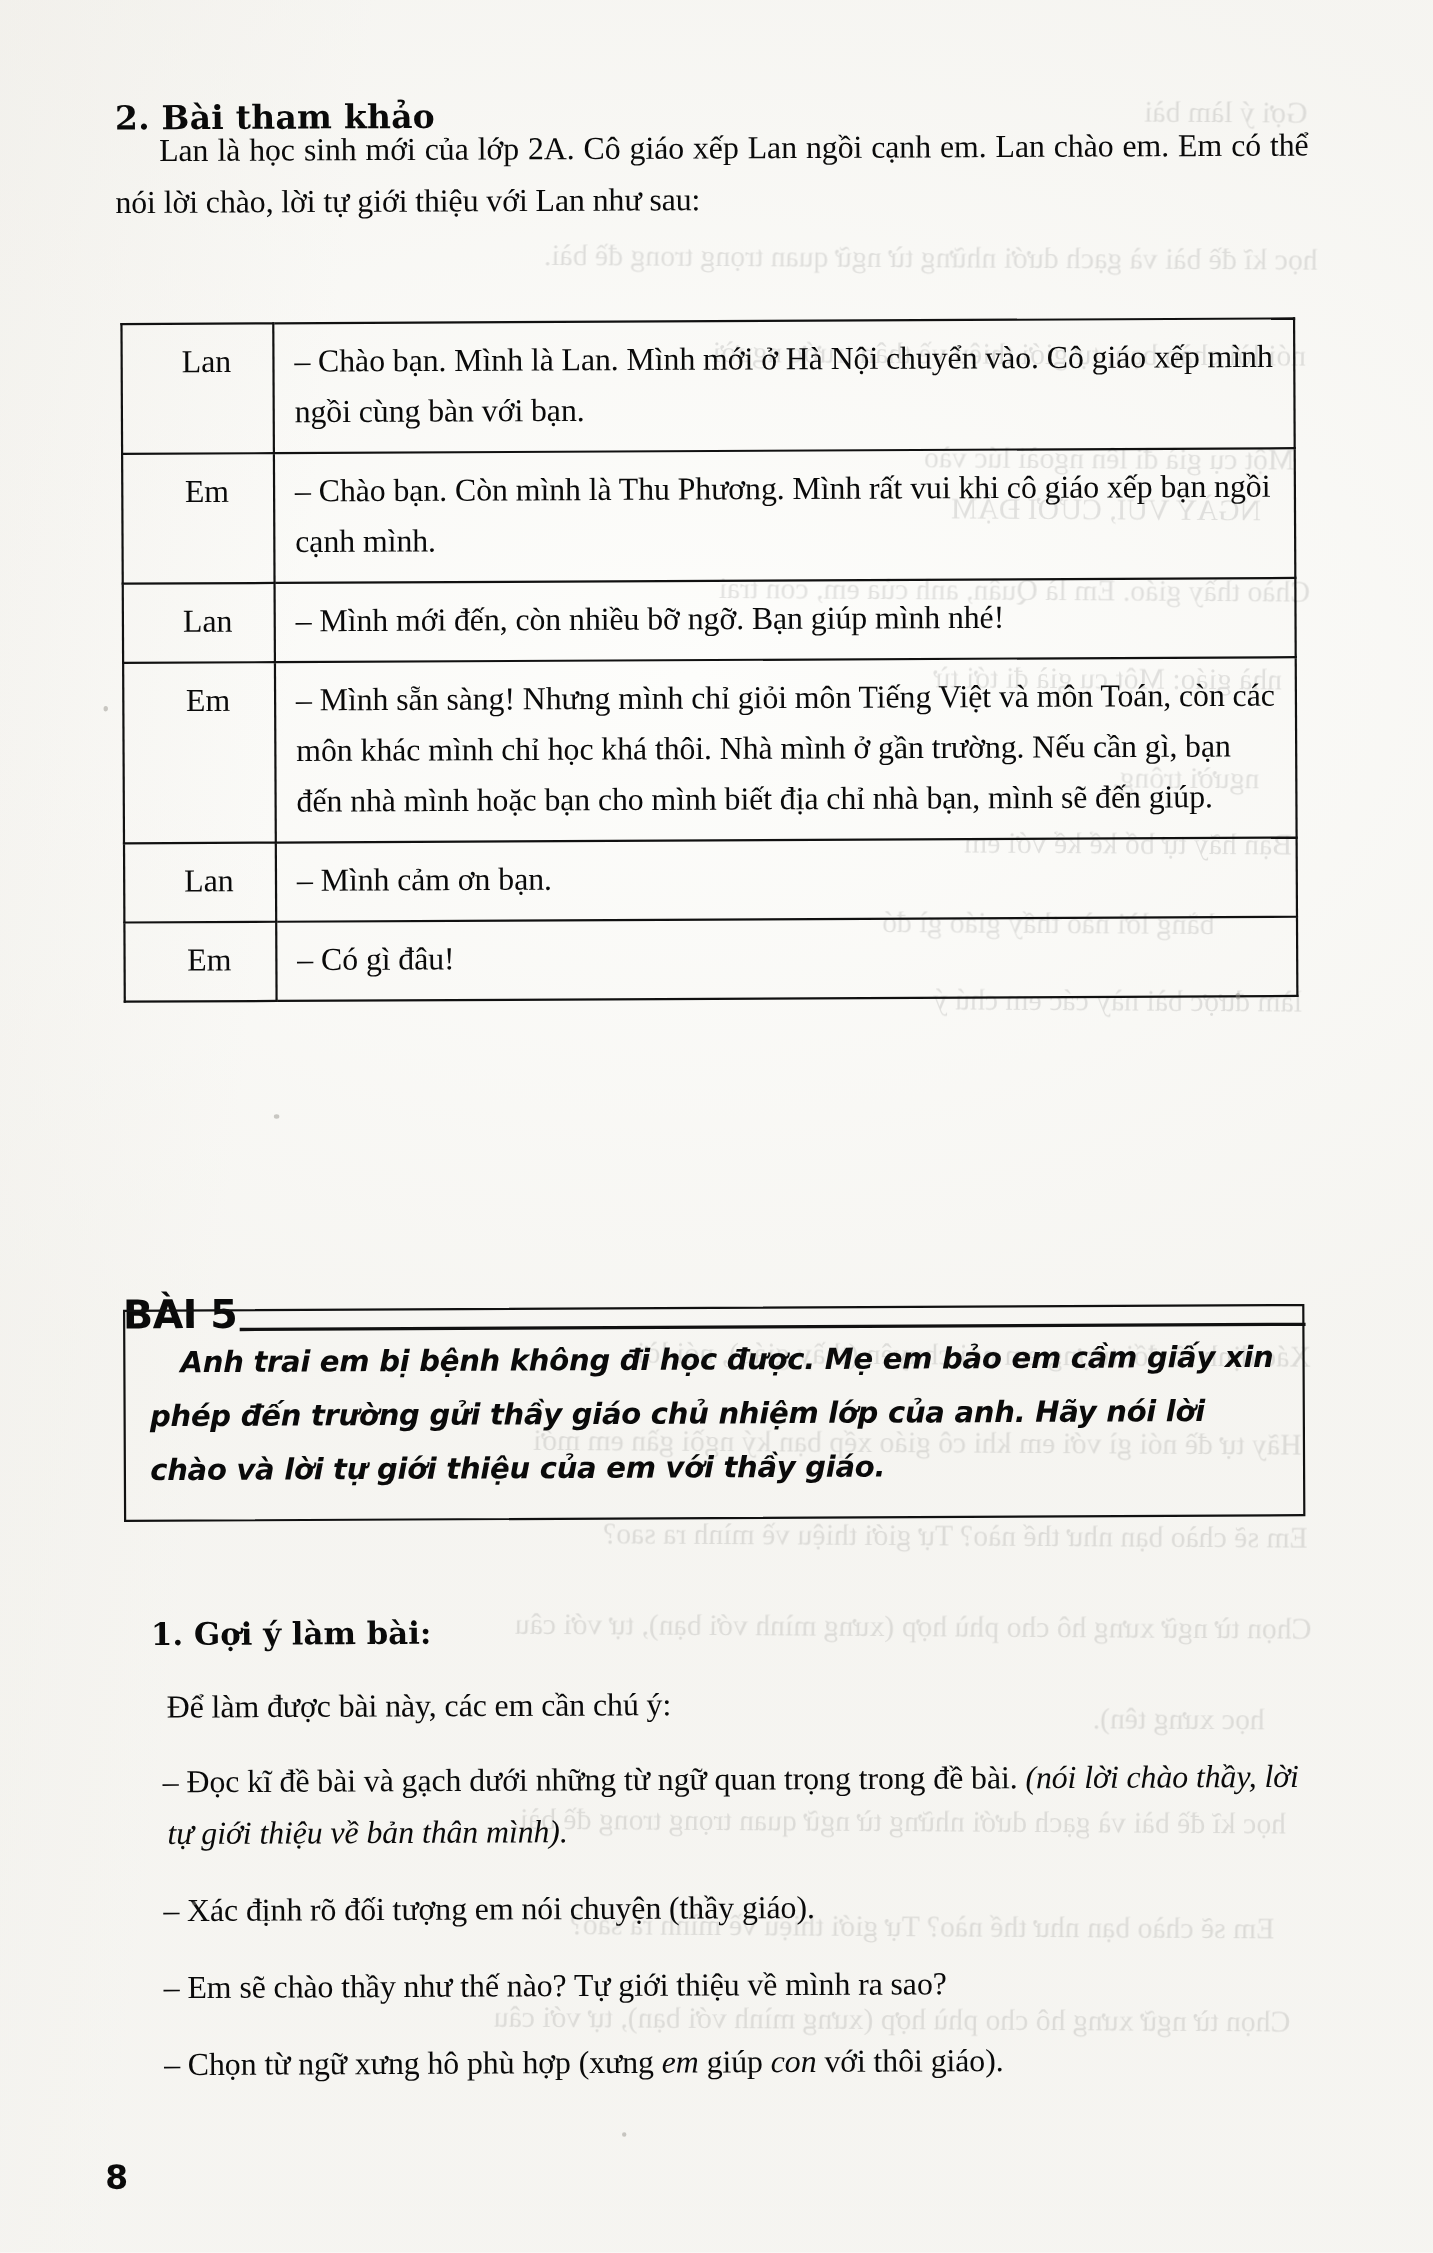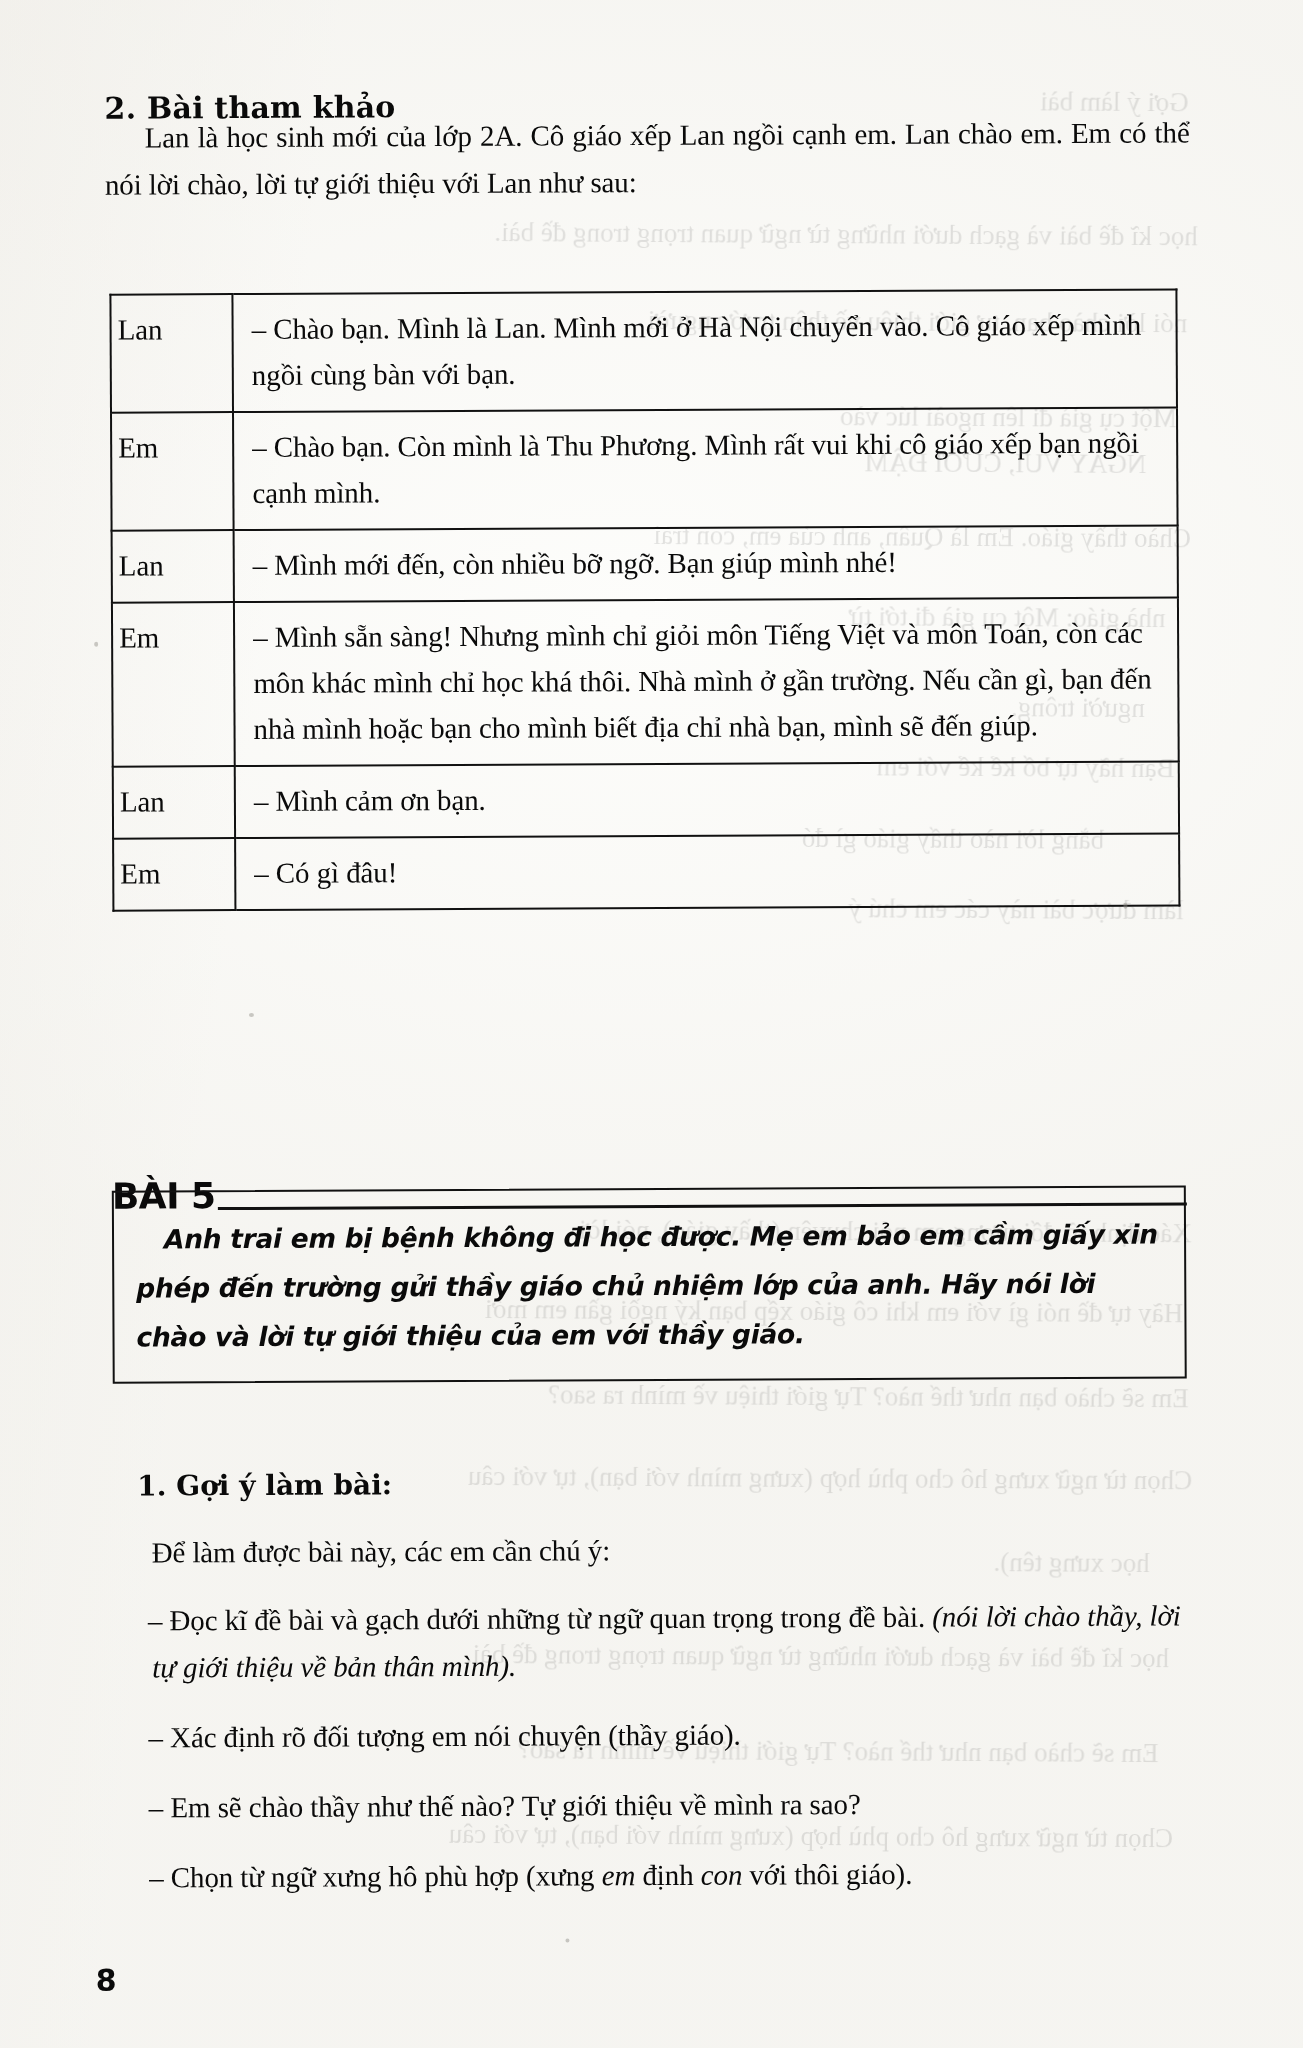--- a/index.html
+++ b/index.html
@@ -94,21 +94,22 @@
   .dlg-table td {
     border: 2.2px solid #111;
     font-size: 29px;
     line-height: 46px;
     padding: 11px 14px 13px 18px;
     vertical-align: top;
     letter-spacing: -0.1px;
   }
   .dlg-table td.spk {
     width: 108px;
-    padding-left: 6px;
+    text-align: center;
+    padding-left: 22px;
     padding-right: 6px;
   }
 
   
   .bai-head {
     position: absolute;
     left: 110px;
     top: 1152px;
     width: 1075px;
     display: flex;
@@ -262,21 +263,21 @@
   <div class="ex-box">Anh trai em bị bệnh không đi học được. Mẹ em bảo em cầm giấy xin phép đến trường gửi thầy giáo chủ nhiệm lớp của anh. Hãy nói lời chào và lời tự giới thiệu của em với thầy giáo.</div>
 
   <div class="sub-head">1. Gợi ý làm bài:</div>
 
   <div class="para" id="lead-in">Để làm được bài này, các em cần chú ý:</div>
 
   <div class="bullets">
     <div class="bullet"><span>– Đọc kĩ đề bài và gạch dưới những từ ngữ quan trọng trong đề bài. </span><i>(nói lời chào thầy, lời tự giới thiệu về bản thân mình).</i></div>
     <div class="bullet"><span>– Xác định rõ đối tượng em nói chuyện (thầy giáo).</span></div>
     <div class="bullet"><span>– Em sẽ chào thầy như thế nào? Tự giới thiệu về mình ra sao?</span></div>
-    <div class="bullet"><span>– Chọn từ ngữ xưng hô phù hợp (xưng </span><i>em</i><span> định </span><i>con</i><span> với thôi giáo).</span></div>
+    <div class="bullet"><span>– Chọn từ ngữ xưng hô phù hợp (xưng </span><i>em</i><span> giúp </span><i>con</i><span> với thôi giáo).</span></div>
   </div>
 
   <div class="folio">8</div>
 
   <span class="speck" style="left:248px; top:1011px; width:5px; height:4px;"></span>
   <span class="speck" style="left:1123px; top:905px; width:4px; height:6px;"></span>
   <span class="speck" style="left:170px; top:1726px; width:4px; height:4px;"></span>
   <span class="speck" style="left:560px; top:1938px; width:4px; height:4px;"></span>
   <span class="speck" style="left:95px; top:639px; width:4px; height:5px;"></span>
 </div>

